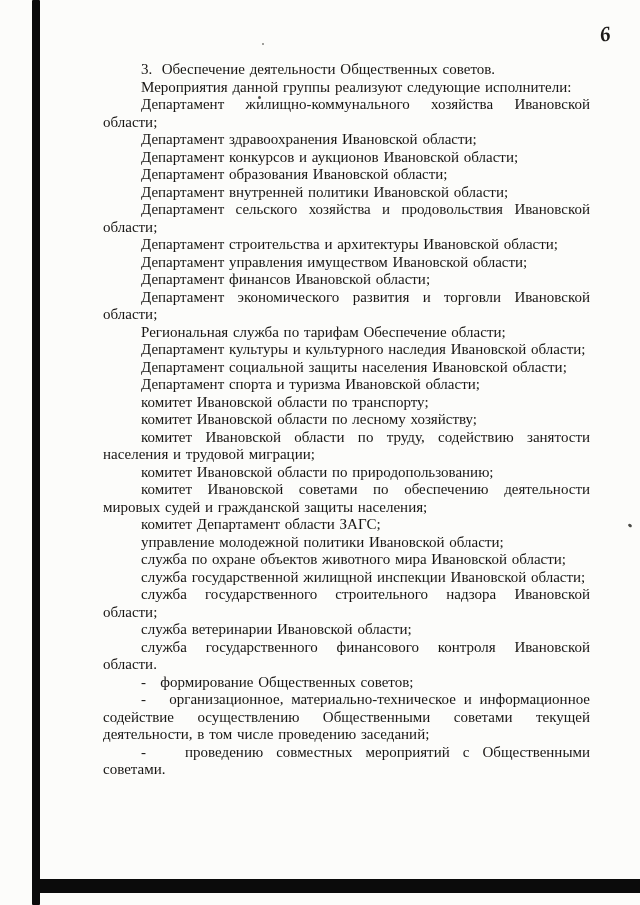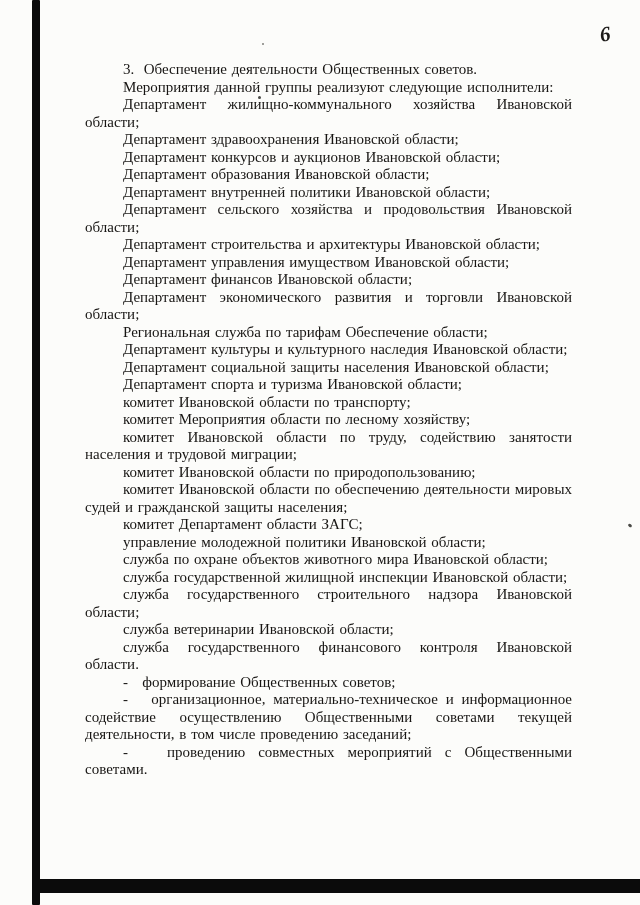--- a/index.html
+++ b/index.html
@@ -39,21 +39,21 @@
     top: 22px;
     left: 600px;
     font-size: 21px;
     font-style: italic;
     font-weight: bold;
     transform: rotate(-9deg);
     color: #1c1a18;
   }
   .content {
     position: absolute;
-    left: 85px;
+    left: 103px;
     top: 61px;
     width: 487px;
   }
   .para {
     margin: 0;
     padding: 0;
     font-size: 15px;
     line-height: 17.5px;
     text-align: justify;
     text-indent: 38px;
@@ -90,24 +90,24 @@
       <p class="para">Департамент сельского хозяйства и продовольствия Ивановской области;</p>
       <p class="para">Департамент строительства и архитектуры Ивановской области;</p>
       <p class="para">Департамент управления имуществом Ивановской области;</p>
       <p class="para">Департамент финансов Ивановской области;</p>
       <p class="para">Департамент экономического развития и торговли Ивановской области;</p>
       <p class="para">Региональная служба по тарифам Обеспечение области;</p>
       <p class="para">Департамент культуры и культурного наследия Ивановской области;</p>
       <p class="para">Департамент социальной защиты населения Ивановской области;</p>
       <p class="para">Департамент спорта и туризма Ивановской области;</p>
       <p class="para">комитет Ивановской области по транспорту;</p>
-      <p class="para">комитет Мероприятия области по лесному хозяйству;</p>
+      <p class="para">комитет Ивановской области по лесному хозяйству;</p>
       <p class="para">комитет Ивановской области по труду, содействию занятости населения и трудовой миграции;</p>
       <p class="para">комитет Ивановской области по природопользованию;</p>
-      <p class="para">комитет Ивановской области по обеспечению деятельности мировых судей и гражданской защиты населения;</p>
+      <p class="para">комитет Ивановской советами по обеспечению деятельности мировых судей и гражданской защиты населения;</p>
       <p class="para">комитет Департамент области ЗАГС;</p>
       <p class="para">управление молодежной политики Ивановской области;</p>
       <p class="para">служба по охране объектов животного мира Ивановской области;</p>
       <p class="para">служба государственной жилищной инспекции Ивановской области;</p>
       <p class="para">служба государственного строительного надзора Ивановской области;</p>
       <p class="para">служба ветеринарии Ивановской области;</p>
       <p class="para">служба государственного финансового контроля Ивановской области.</p>
       <p class="para">-&nbsp;&nbsp;&nbsp;формирование Общественных советов;</p>
       <p class="para">-&nbsp;&nbsp;&nbsp;организационное, материально-техническое и информационное содействие осуществлению Общественными советами текущей деятельности, в том числе проведению заседаний;</p>
       <p class="para">-&nbsp;&nbsp;&nbsp;проведению совместных мероприятий с Общественными советами.</p>

